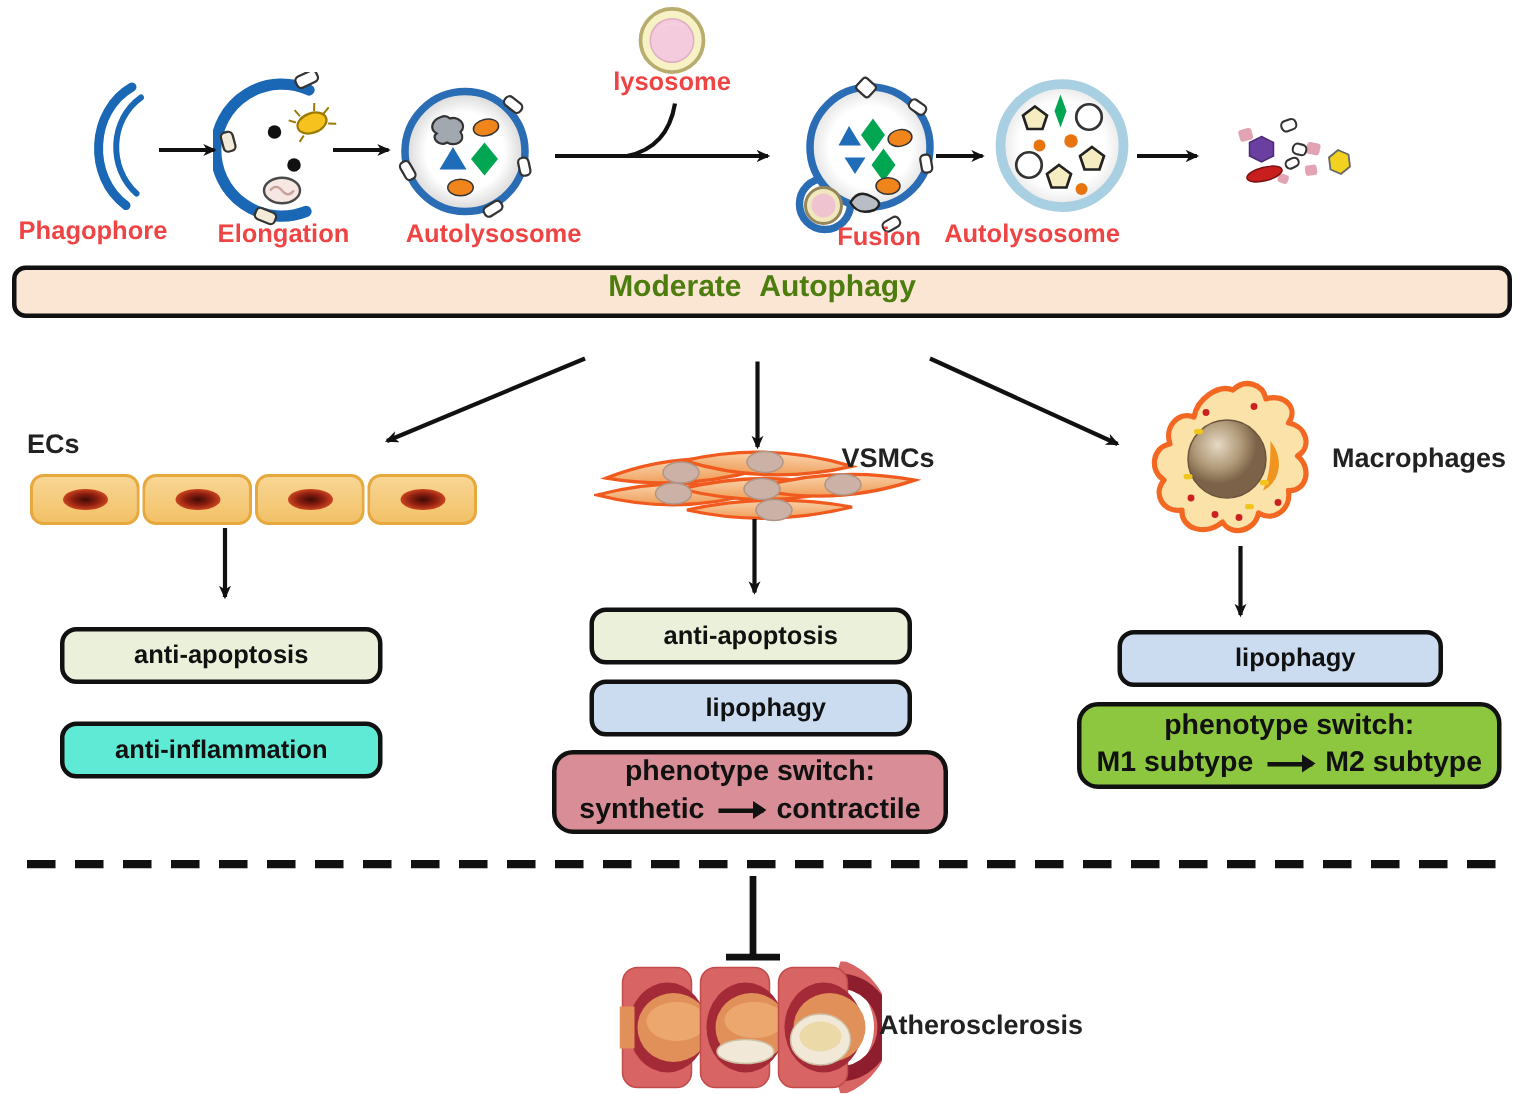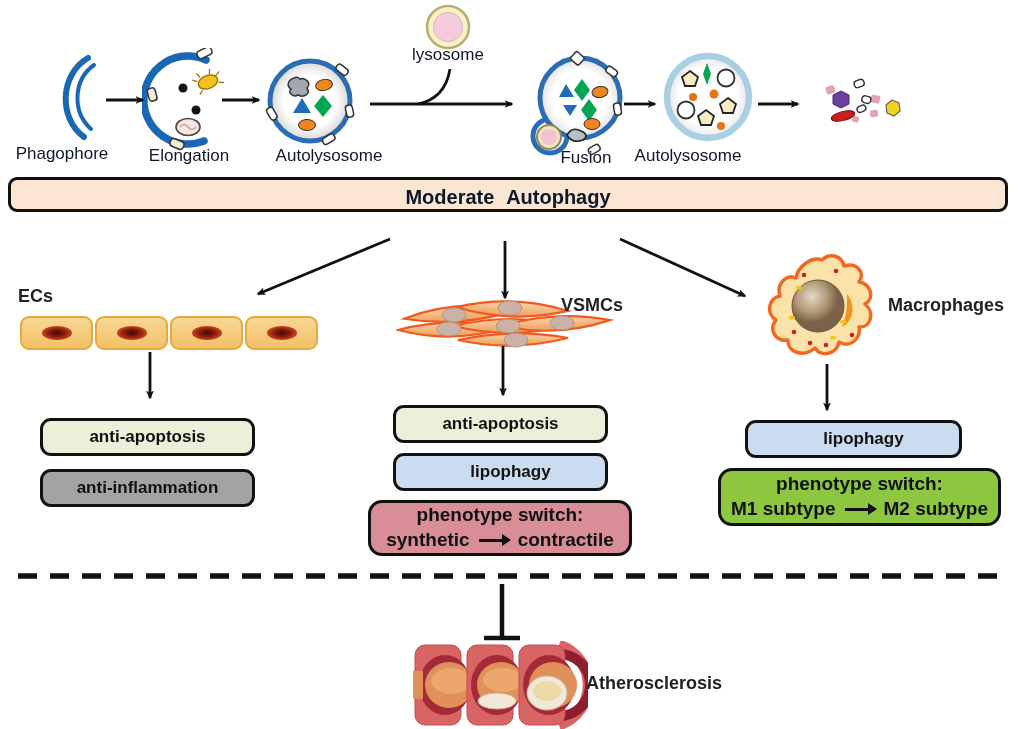--- a/index.html
+++ b/index.html
@@ -1,27 +1,27 @@
 <!DOCTYPE html>
 <html><head>
 <meta charset="utf-8">
 <style>
   html,body{margin:0;padding:0;background:#fff;}
   .canvas{position:relative;width:1020px;height:729px;background:#ffffff;
           font-family:"Liberation Sans",sans-serif;color:#1a1a1a;overflow:hidden;}
   .abs{position:absolute;}
-  .stage-label{position:absolute;font-weight:normal;font-size:17px;text-align:center;color:#0f172a;}
+  .stage-label{position:absolute;font-weight:bold;font-size:17px;text-align:center;color:#ef4444;}
   .side-label{position:absolute;font-weight:bold;font-size:18px;color:#222;}
   .banner{position:absolute;left:8px;top:177px;width:994px;height:29px;background:#fae6d2;
-          border:3px solid #111;border-radius:9px;display:flex;align-items:flex-end;justify-content:center;
-          font-weight:bold;font-size:20px;word-spacing:7px;color:#0f172a;}
+          border:3px solid #111;border-radius:9px;display:flex;align-items:flex-start;justify-content:center;
+          font-weight:bold;font-size:20px;word-spacing:7px;color:#4d7c0f;}
   .pill{position:absolute;border:3px solid #111;border-radius:11px;display:flex;align-items:center;
         justify-content:center;font-weight:bold;font-size:17px;color:#111;box-sizing:border-box;}
   .pill.green{background:#eaf0da;}
-  .pill.gray{background:#a3a3a3;}
+  .pill.gray{background:#5eead4;margin-top:12px;}
   .pill.blue{background:#cbdcf1;padding-left:20px;}
   .switch-box{position:absolute;border:3px solid #111;border-radius:14px;display:flex;flex-direction:column;
         align-items:center;justify-content:center;font-weight:bold;font-size:19px;line-height:1.3;
         color:#111;box-sizing:border-box;}
   .switch-box.rose{background:#d98d96;}
   .switch-box.limegreen{background:#8dc63f;}
   .switch-line2{display:flex;align-items:center;}
   .flow-arrow{position:relative;width:30px;height:3px;background:#111;margin:0 9px;}
   .flow-arrow::after{content:'';position:absolute;right:-2px;top:-4.5px;width:0;height:0;
         border-left:9px solid #111;border-top:6px solid transparent;border-bottom:6px solid transparent;}

